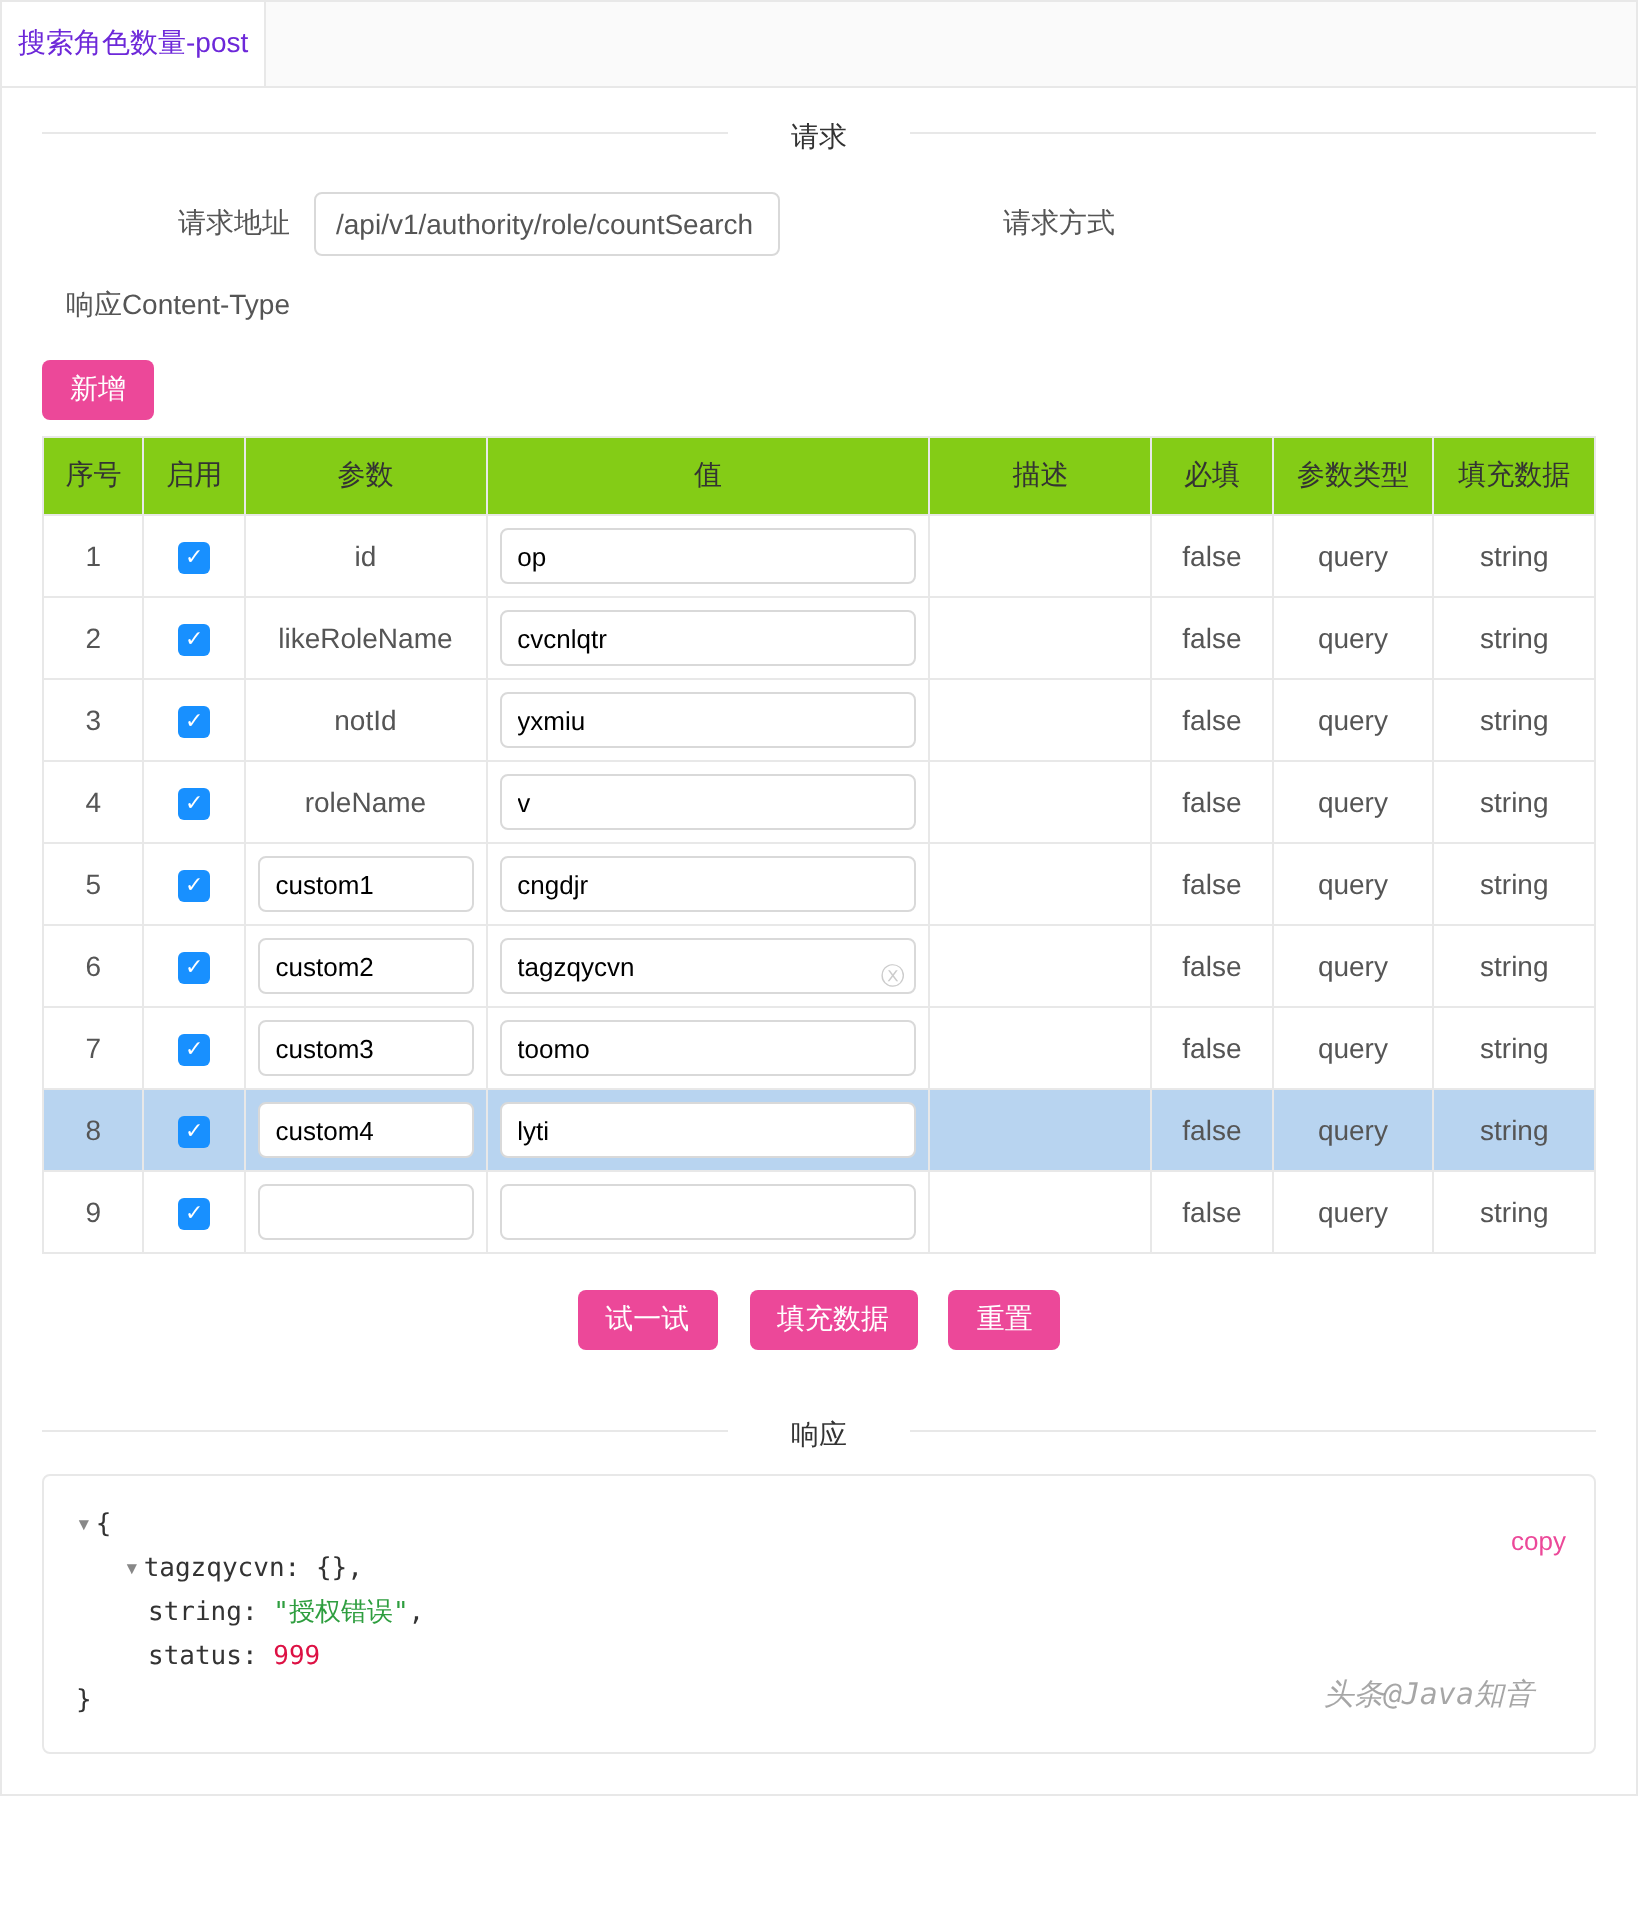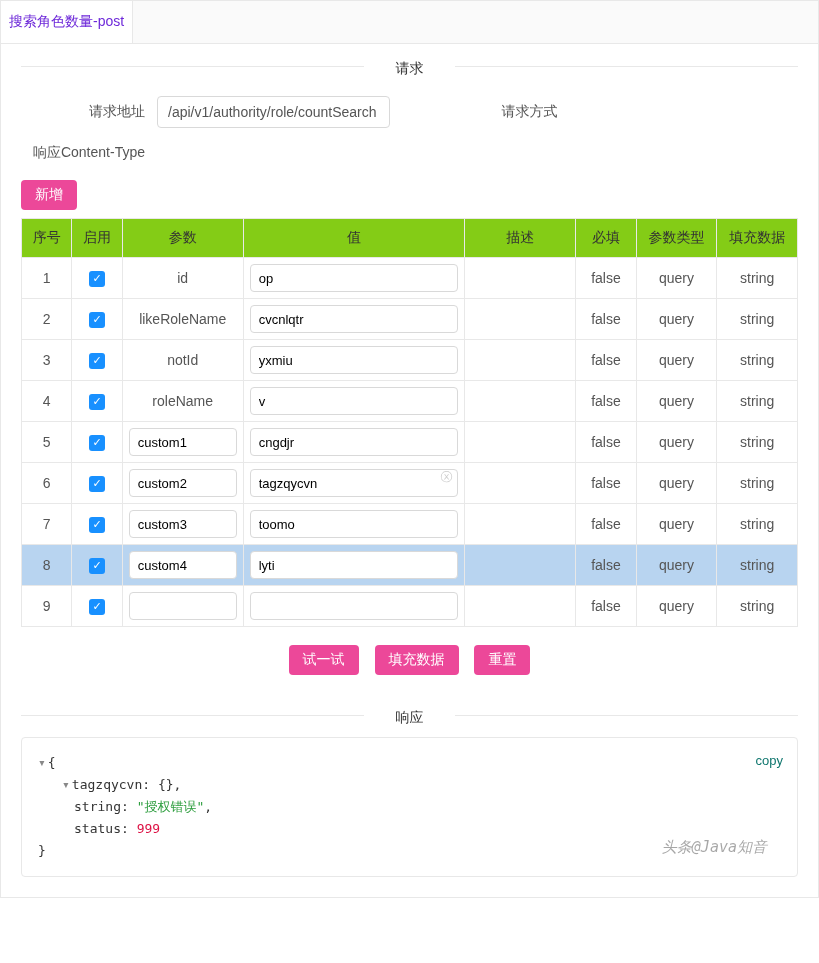--- a/index.html
+++ b/index.html
@@ -19,26 +19,26 @@
     .chevron { color: #bbb; font-size: 12px; }
     .btn { display: inline-block; padding: 6px 14px; border-radius: 4px; cursor: pointer; font-size: 14px; border: none; }
     .btn-dark { background: #ec4899; color: #fff; }
     .add-btn-wrap { padding: 10px 20px 8px; }
     .table { width: calc(100% - 40px); margin: 0 20px; border-collapse: collapse; border: 1px solid #e8e8e8; }
     .table th { background: #84cc16; padding: 10px 6px; border: 1px solid #e8e8e8; font-weight: 500; text-align: center; color: #333; }
     .table td { padding: 6px; border: 1px solid #e8e8e8; text-align: center; color: #555; vertical-align: middle; }
     .table tr.selected td { background: #b8d4f0; }
     .checkbox { width: 16px; height: 16px; background: #1890ff; border-radius: 3px; display: inline-flex; align-items: center; justify-content: center; color: #fff; font-size: 11px; cursor: pointer; }
     .cell-input { width: 100%; height: 28px; border: 1px solid #d9d9d9; border-radius: 4px; padding: 0 8px; font-size: 13px; outline: none; }
-    .cell-input-wrap { position: relative; display: flex; align-items: flex-start; }
+    .cell-input-wrap { position: relative; display: flex; align-items: flex-end; }
     .clear-icon { position: absolute; right: 6px; color: #ccc; font-size: 12px; cursor: pointer; }
     .action-bar { text-align: center; padding: 18px 0; }
     .action-bar .btn { margin: 0 6px; }
     .response-box { margin: 0 20px 20px; border: 1px solid #e8e8e8; border-radius: 4px; padding: 14px 16px; font-family: Menlo, Consolas, monospace; font-size: 13px; line-height: 1.7; position: relative; }
-    .copy-link { position: absolute; top: 12px; right: 14px; color: #0f766e; cursor: pointer; font-family: -apple-system, sans-serif; }
+    .copy-link { position: absolute; top: 22px; right: 14px; color: #ec4899; cursor: pointer; font-family: -apple-system, sans-serif; }
     .json-toggle { color: #888; cursor: pointer; margin-right: 2px; }
     .json-key { color: #333; }
     .json-str { color: #2e9e3f; }
     .json-num { color: #d14; }
     .watermark { position: absolute; bottom: 16px; right: 30px; color: rgba(0,0,0,0.35); font-style: italic; font-size: 15px; pointer-events: none; text-align: right; }
     .col-seq { width: 50px; }
     .col-en { width: 50px; }
     .col-param { width: 120px; }
     .col-val { width: 220px; }
     .col-desc { width: 110px; }

